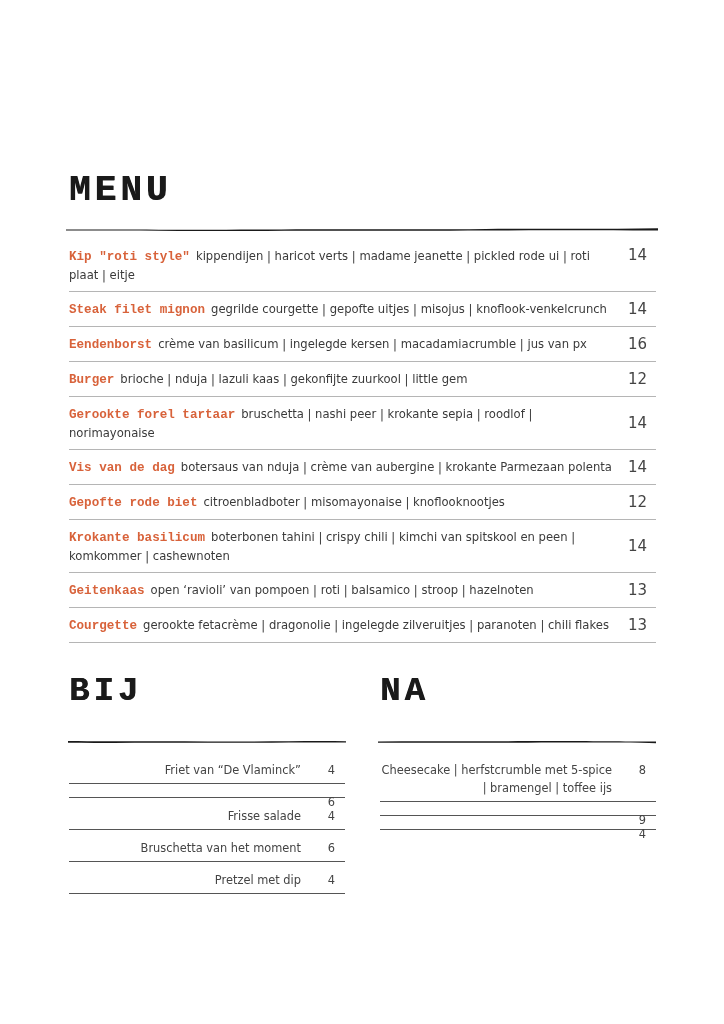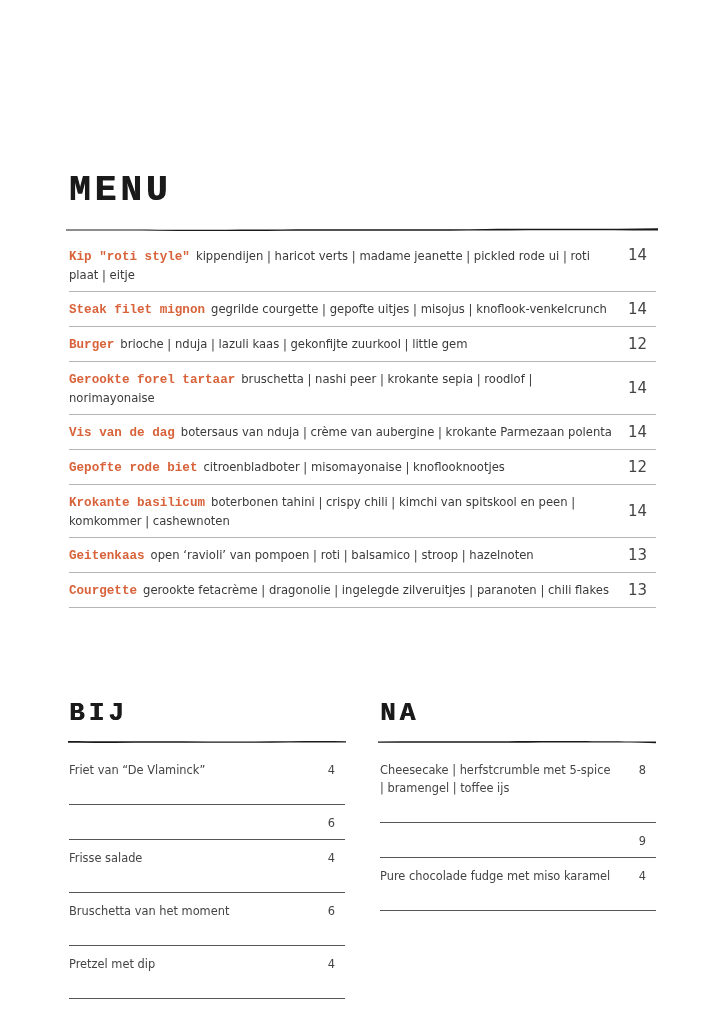--- a/index.html
+++ b/index.html
@@ -48,35 +48,36 @@
       position: absolute;
       right: 9px;
       top: 50%;
       transform: translateY(-50%);
       font-size: 15px;
       color: #444;
     }
     .menu-row.single .price { top: 8px; transform: none; }
 
     
-    .sub-title { position: absolute; top: 698px; font-size: 26px; }
+    .sub-title { position: absolute; top: 672px; font-size: 34px; }
     .bij-title { left: 69px; }
     .na-title { left: 380px; }
     .bij-brush { left: 68px; top: 738px; width: 278px; }
     .na-brush { left: 378px; top: 738px; width: 278px; }
     .sub-list { position: absolute; top: 752px; width: 276px; }
     .bij-list { left: 69px; }
     .na-list { left: 380px; }
     .sub-row {
       position: relative;
       border-bottom: 1px solid #555;
-      padding: 9px 44px 25px 0;
+      padding: 9px 44px 4px 0;
       font-size: 11.4px;
       line-height: 18px;
       color: #444;
+      text-align: right;
     }
     .sub-row .price {
       position: absolute;
       right: 10px;
       top: 9px;
       font-size: 11.4px;
       color: #444;
     }
   </style>
 </head>
@@ -92,20 +93,24 @@
   </div>
 
   <div class="menu-list">
     <div class="menu-row">
       <span class="name">Kip "roti style"</span><span>kippendijen | haricot verts | madame jeanette | pickled rode ui | roti plaat | eitje</span>
       <span class="price" style="top:16px;">14</span>
     </div>
     <div class="menu-row">
       <span class="name">Steak filet mignon</span><span>gegrilde courgette | gepofte uitjes | misojus | knoflook-venkelcrunch</span>
       <span class="price">14</span>
+    </div>
+    <div class="menu-row single">
+      <span class="name">Eendenborst</span><span>crème van basilicum | ingelegde kersen | macadamiacrumble | jus van px</span>
+      <span class="price">16</span>
     </div>
     <div class="menu-row single">
       <span class="name">Burger</span><span>brioche | nduja | lazuli kaas |  gekonfijte zuurkool | little gem</span>
       <span class="price">12</span>
     </div>
     <div class="menu-row">
       <span class="name">Gerookte forel tartaar</span><span>bruschetta |  nashi peer | krokante sepia | roodlof | norimayonaise</span>
       <span class="price">14</span>
     </div>
     <div class="menu-row">
@@ -166,18 +171,17 @@
   </div>
   <div class="sub-list na-list">
     <div class="sub-row">
       <span>Cheesecake | herfstcrumble met 5-spice | bramengel | toffee ijs</span>
       <span class="price">8</span>
     </div>
     <div class="sub-row">
       <span class="price">9</span>
     </div>
     <div class="sub-row">
-      <span>Pure chocolade fudge met miso karamel</span>
       <span class="price">4</span>
     </div>
   </div>
 
 </div>
 
 </body></html>

